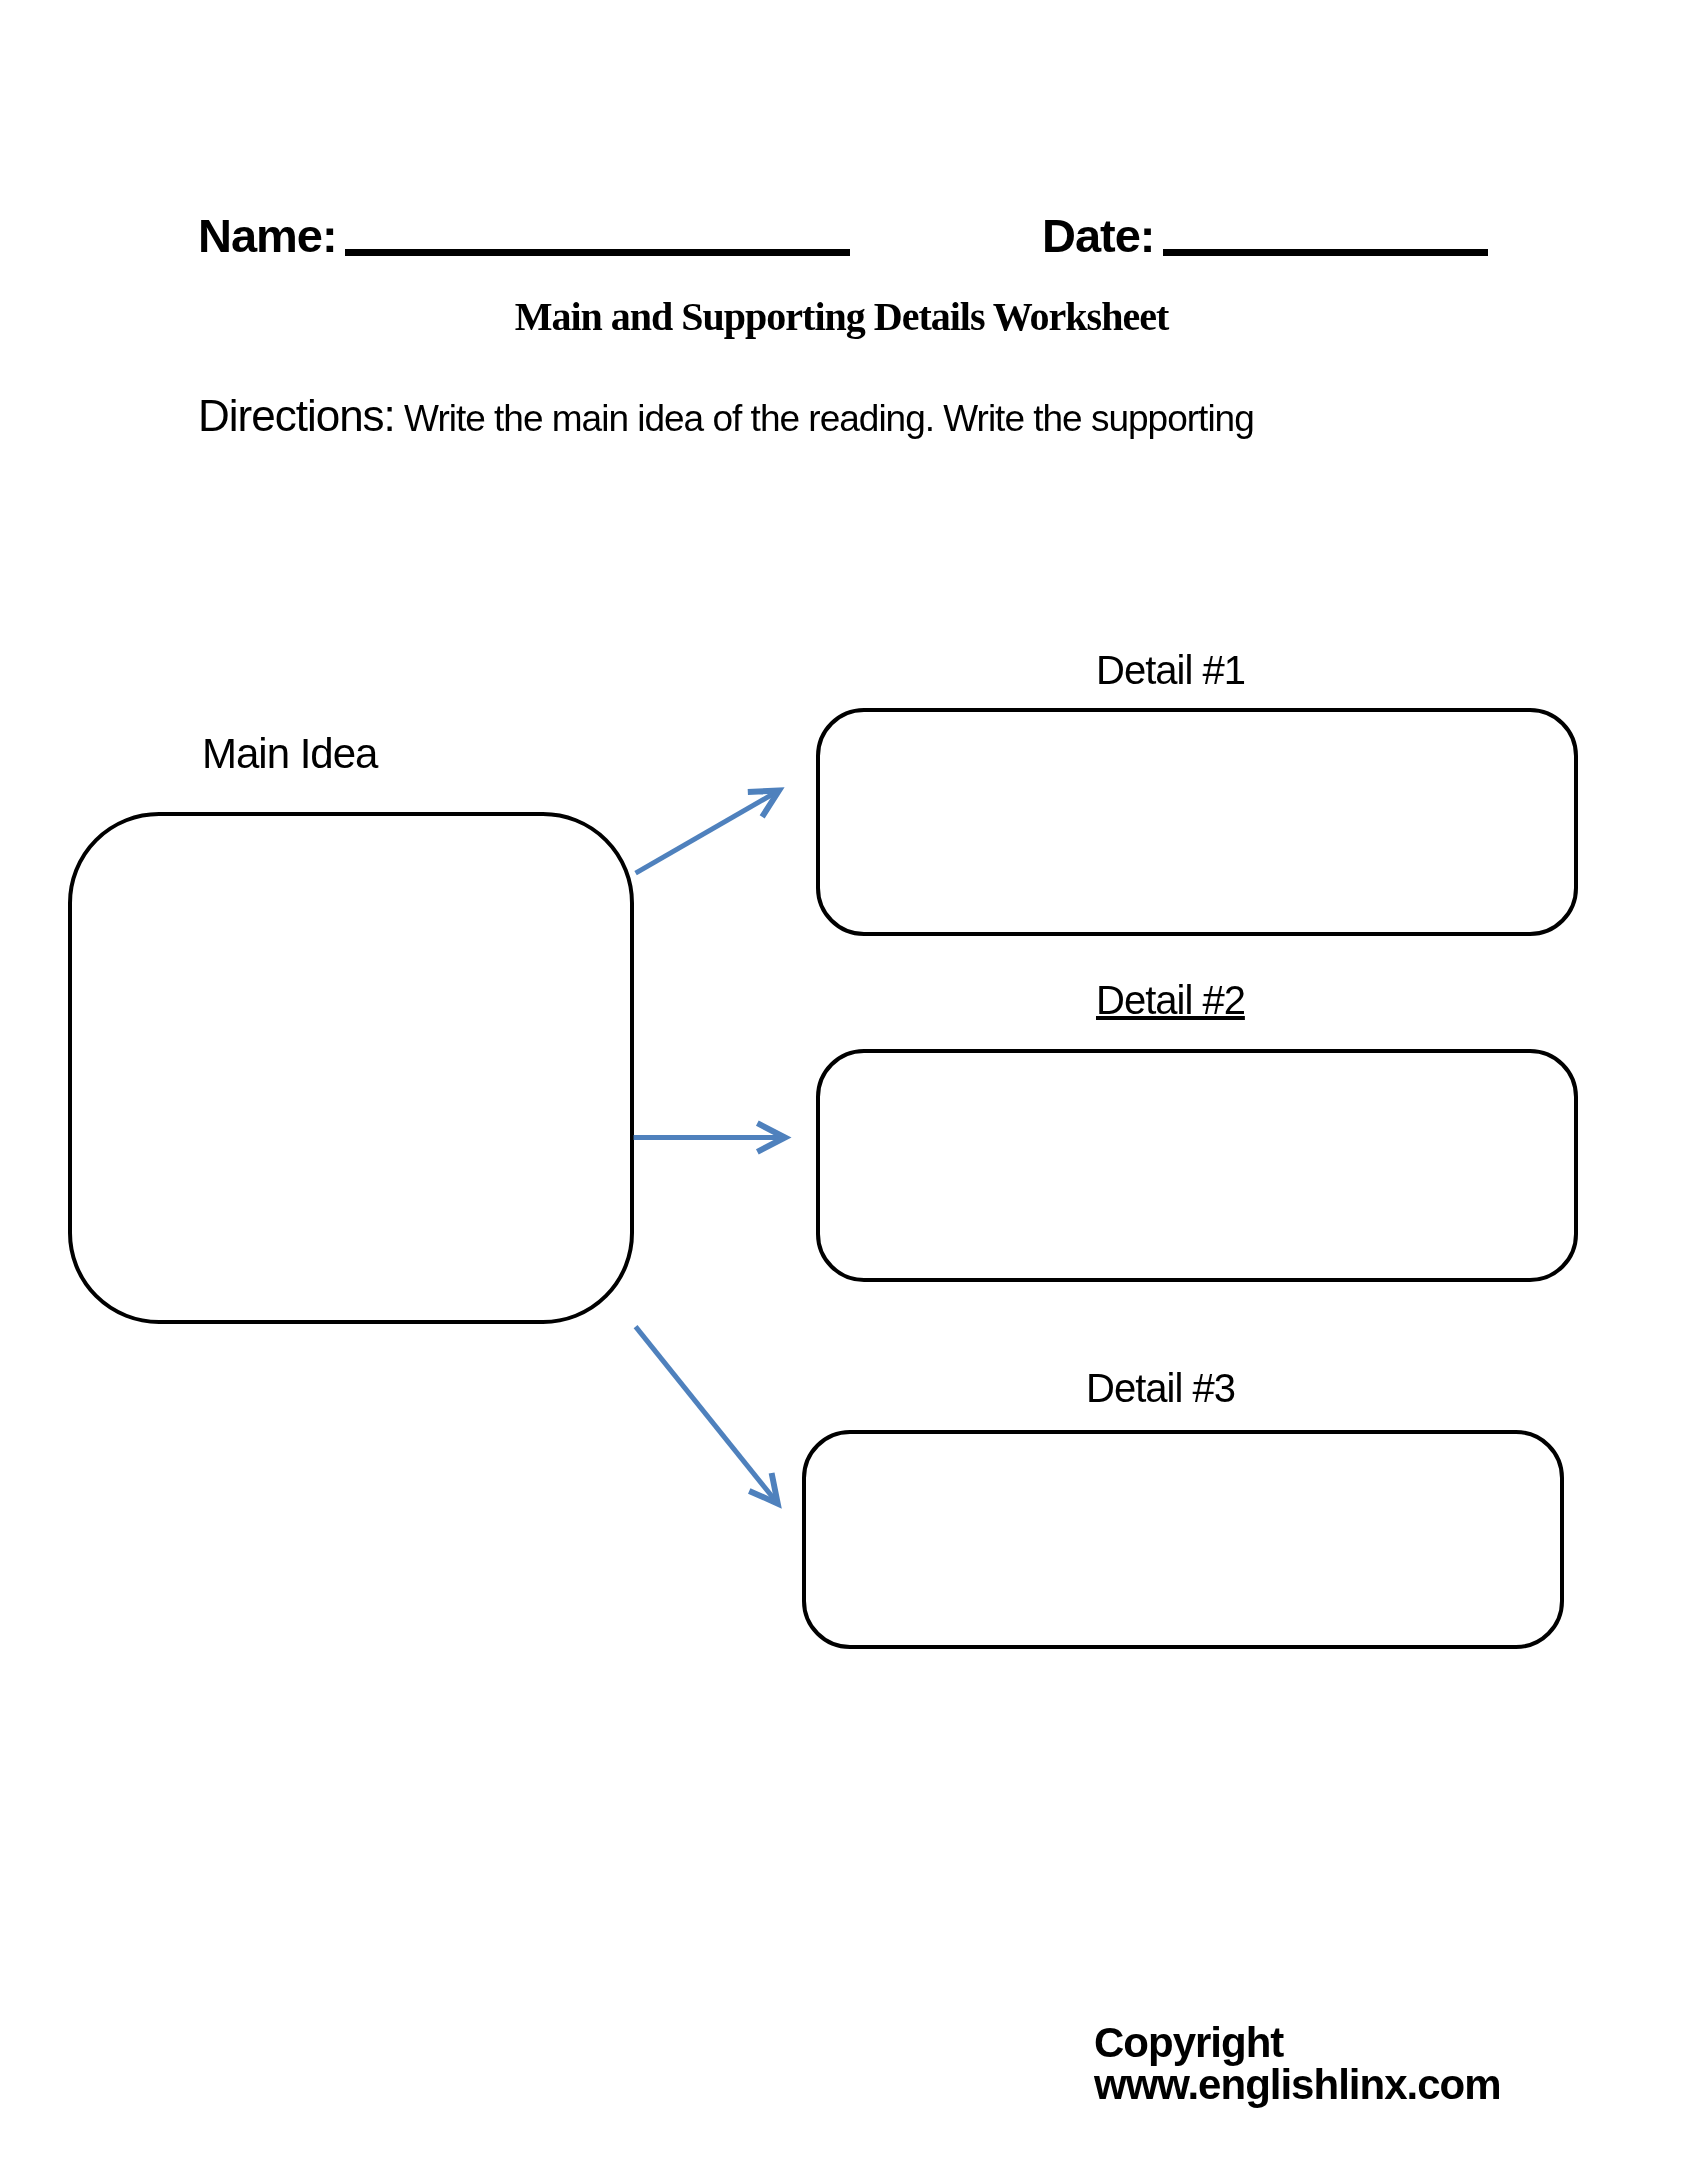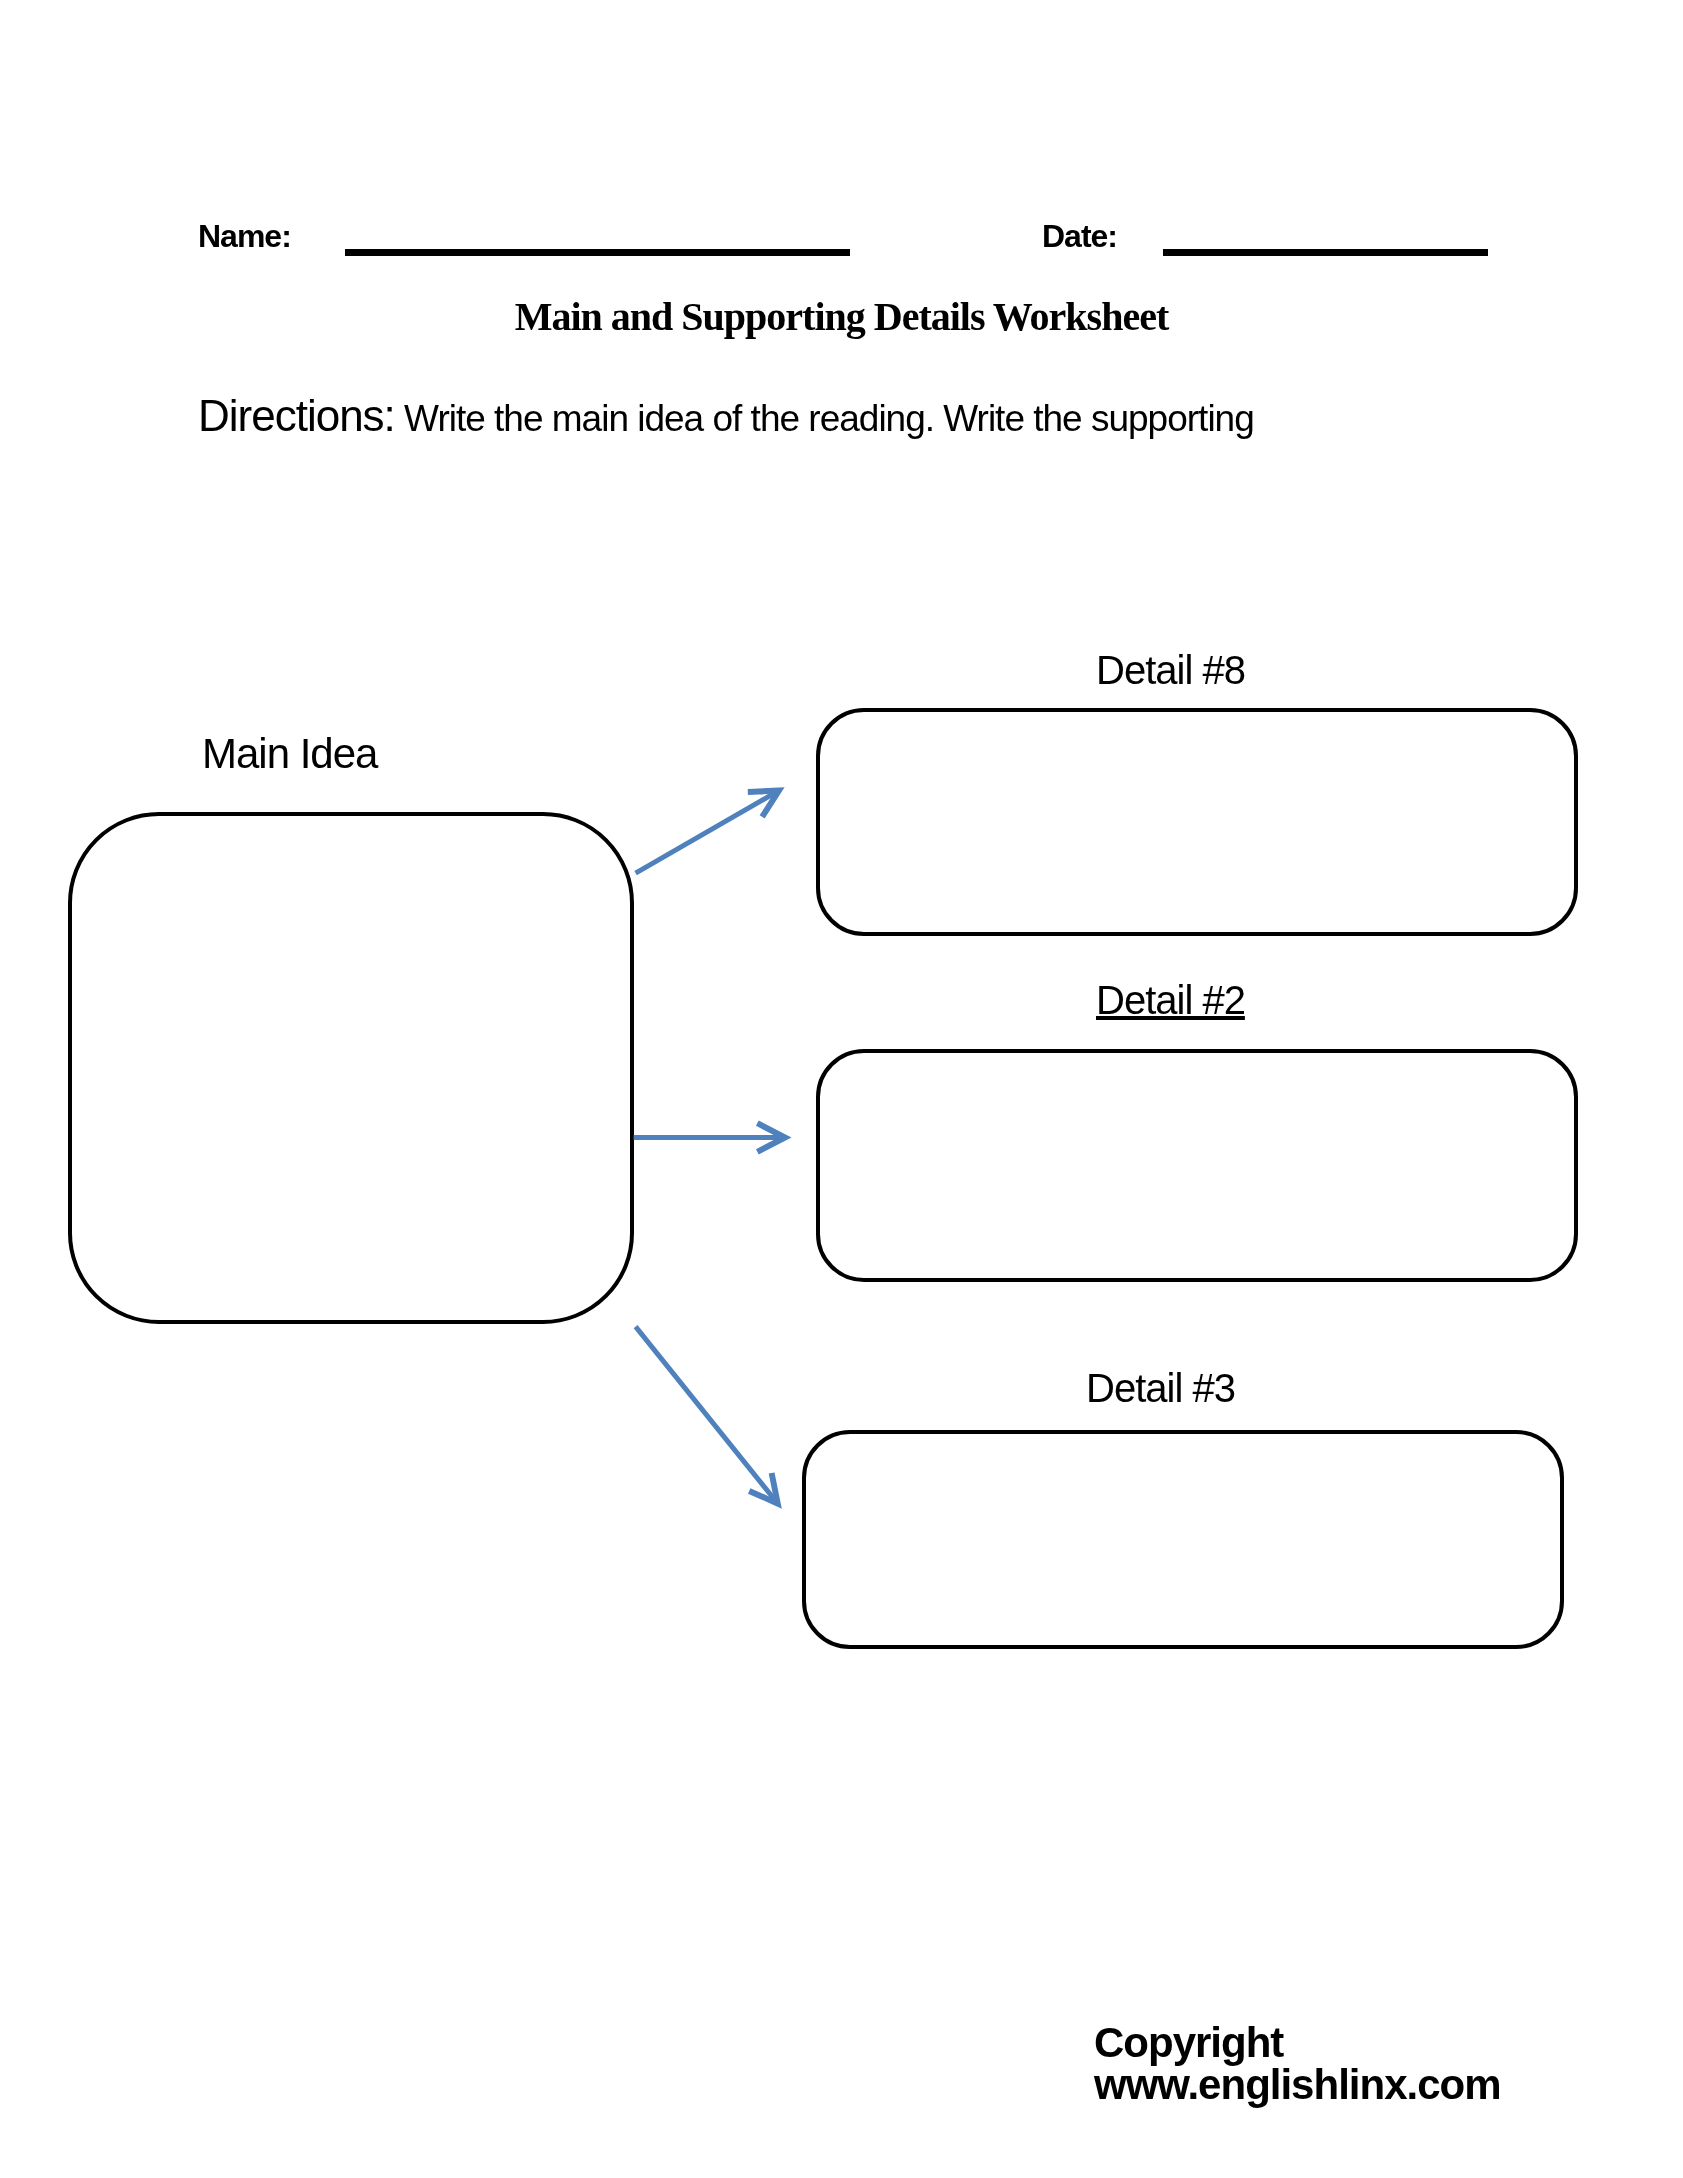--- a/index.html
+++ b/index.html
@@ -13,24 +13,23 @@
     height: 2178px;
     background: #ffffff;
     font-family: "Liberation Sans", sans-serif;
     color: #000000;
     overflow: hidden;
   }
   
   .field-label {
     position: absolute;
     font-weight: bold;
-    font-size: 32px;
+    font-size: 47px;
     letter-spacing: -1px;
     line-height: 1;
-    margin-top: 8px;
   }
   .name-label { left: 198px; top: 212px; }
   .date-label { left: 1042px; top: 212px; }
   .blank-line {
     position: absolute;
     height: 7px;
     background: #000000;
   }
   .name-blank { left: 345px; top: 249px; width: 505px; }
   .date-blank { left: 1163px; top: 249px; width: 325px; }
@@ -134,21 +133,21 @@
   <span class="field-label date-label">Date:</span>
   <div class="blank-line date-blank"></div>
 
   <div class="title">Main and Supporting Details Worksheet</div>
 
   <div class="directions">
     <div class="line1"><span class="directions-label">Directions:</span><span> Write the main idea of the reading. Write the supporting</span></div>
   </div>
 
   <span class="shape-label main-idea-label">Main Idea</span>
-  <span class="shape-label detail1-label">Detail #8</span>
+  <span class="shape-label detail1-label">Detail #1</span>
   <span class="shape-label detail2-label">Detail #2</span>
   <span class="shape-label detail3-label">Detail #3</span>
 
   <div class="shape-box main-idea-box" style="border-color: rgb(0, 0, 0);"></div>
   <div class="shape-box detail1-box" style="border-color: rgb(0, 0, 0);"></div>
   <div class="shape-box detail2-box" style="border-color: rgb(0, 0, 0);"></div>
   <div class="shape-box detail3-box" style="border-color: rgb(0, 0, 0);"></div>
 
   <svg class="connectors" viewBox="0 0 1700 2200" xmlns="http://www.w3.org/2000/svg">
     <defs>

